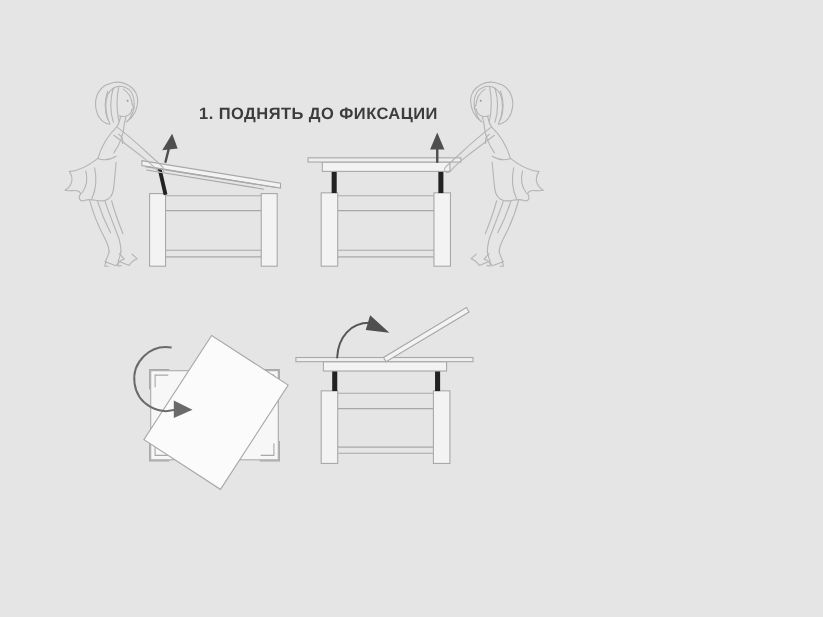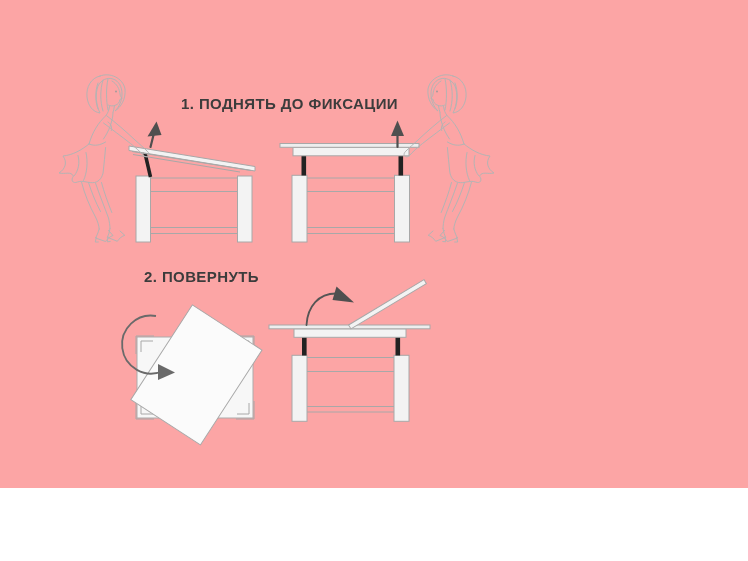--- a/index.html
+++ b/index.html
@@ -1,16 +1,16 @@
 <!DOCTYPE html>
 <html><head>
 <meta charset="utf-8">
 <style>
   html,body{margin:0;padding:0;background:#fff;}
-  .stage{position:relative;width:748px;height:488px;background:#fca5a5;overflow:hidden;
+  .stage{position:relative;width:748px;height:561px;background:#e5e5e5;overflow:hidden;
          font-family:"Liberation Sans",sans-serif;}
   svg{position:absolute;left:0;top:0;}
   .lbl{position:absolute;font-weight:bold;font-size:15px;letter-spacing:.4px;
        color:#3c3c3c;white-space:nowrap;}
   .lbl1{left:181px;top:95px;}
   .lbl2{left:144px;top:268px;}
   .lbl3{left:309px;top:268px;}
   
   .furn{stroke:#a8a8a8;fill:none;stroke-width:1;}
   .furn-f{stroke:#a8a8a8;fill:#f3f3f3;stroke-width:1;}
@@ -122,15 +122,14 @@
         </g>
       </g>
       <g>
         <path class="arrow-s2" d="M306.5,325 C307.5,306 319,293.5 336,293.5"></path>
         <polygon class="arrow-h" points="336.5,286.5 354,302.5 332.5,300"></polygon>
       </g>
     </g>
   </svg>
 
   <div class="lbl lbl1">1. ПОДНЯТЬ ДО ФИКСАЦИИ</div>
-  <div class="lbl lbl2">2. ПОВЕРНУТЬ</div>
 
 </div>
 
 </body></html>

